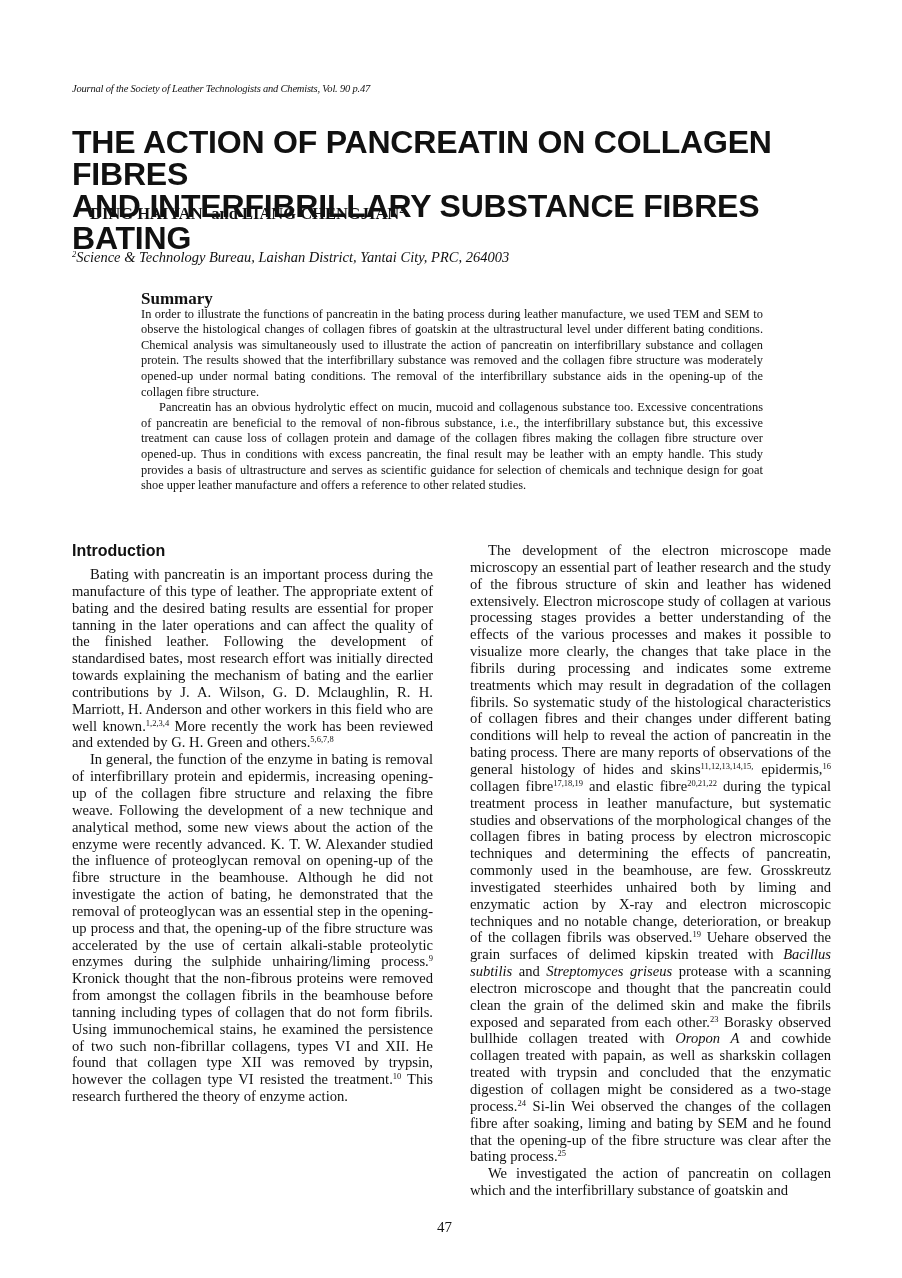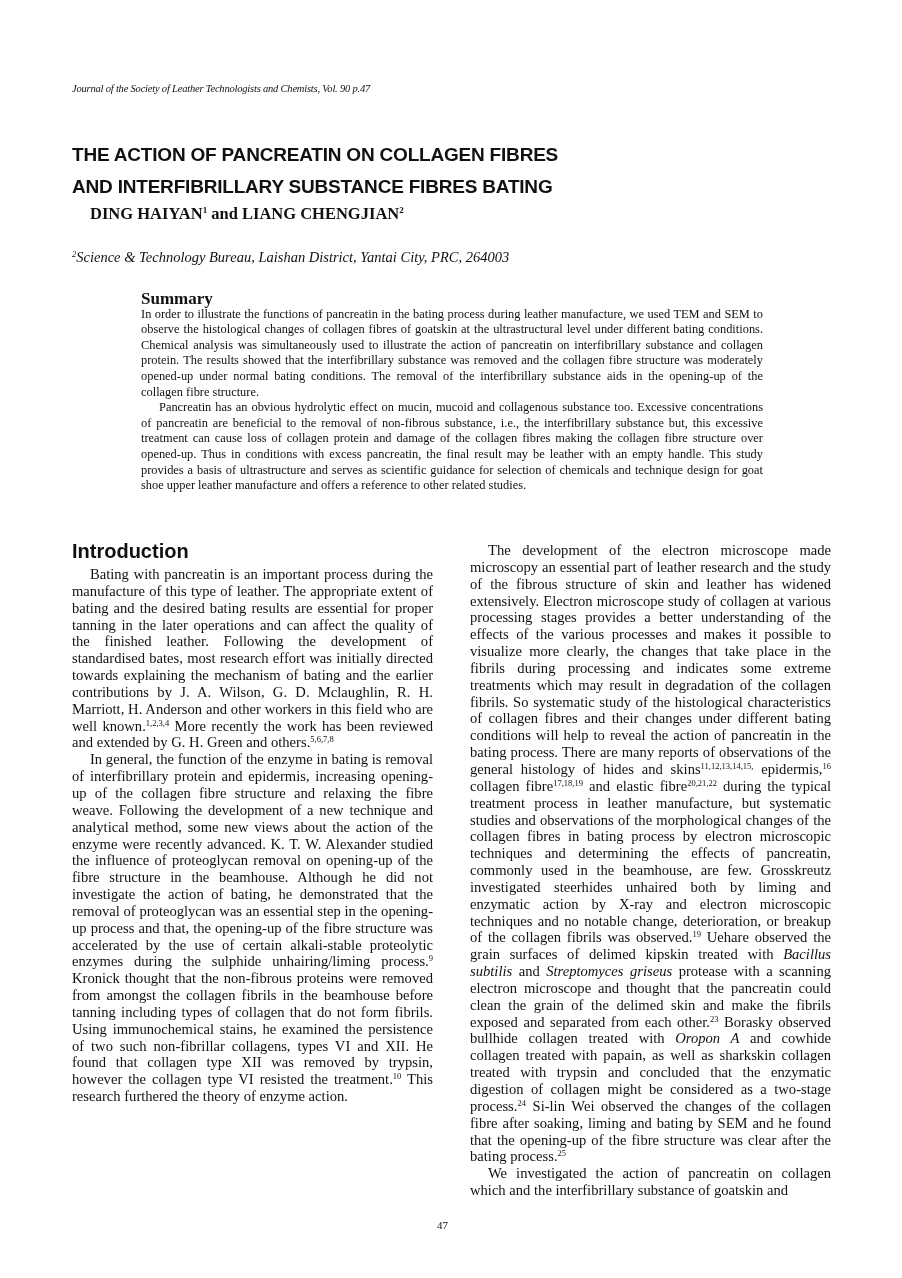--- a/index.html
+++ b/index.html
@@ -1,37 +1,37 @@
 <!DOCTYPE html>
 <html><head>
 <meta charset="utf-8">
 <style>
   html, body { margin: 0; padding: 0; background: #ffffff; }
   body { width: 902px; height: 1278px; position: relative; overflow: hidden; color: #111; }
   .page { position: absolute; left: 0; top: 0; width: 804px; height: 1278px; }
   .running-head { position: absolute; left: 72px; top: 83px; font-family: "Liberation Serif", serif; font-style: italic; font-size: 10.5px; letter-spacing: -0.2px; }
-  .title { position: absolute; left: 72px; top: 139px; width: 760px; font-family: "Liberation Sans", sans-serif; font-weight: bold; font-size: 19px; line-height: 32px; letter-spacing: -0.2px; }
+  .title { position: absolute; left: 72px; top: 126px; width: 760px; font-family: "Liberation Sans", sans-serif; font-weight: bold; font-size: 32px; line-height: 32px; letter-spacing: -0.2px; }
   .authors { position: absolute; left: 72px; top: 204px; font-family: Liberation Serif, serif; font-weight: bold; font-size: 16.5px; margin-left: 18px; }
   .authors sup { font-size: 9px; vertical-align: 6px; }
   .affil { position: absolute; left: 72px; font-family: "Liberation Serif", serif; font-style: italic; font-size: 14.5px; }
   .affil sup { font-size: 8.5px; vertical-align: 5px; }
   .affil1 { top: 228px; }
   .affil2 { top: 249px; }
   .summary { position: absolute; left: 141px; top: 291px; width: 622px; font-family: "Liberation Serif", serif; font-size: 12.4px; line-height: 15.6px; text-align: justify; }
   .summary-heading { font-weight: bold; font-size: 17px; }
   .summary p { margin: 0; }
   .summary p.indent { text-indent: 18px; }
   .col { position: absolute; width: 361px; font-family: "Liberation Serif", serif; font-size: 14.6px; line-height: 16.85px; text-align: justify; }
   .col-left { left: 72px; top: 542px; }
   .col-right { left: 470px; top: 542px; }
   .col p { margin: 0; text-indent: 18px; }
-  .section-heading { font-family: "Liberation Sans", sans-serif; font-weight: bold; font-size: 20px; line-height: 18px; margin: 0 0 6px 0; }
+  .section-heading { font-family: "Liberation Sans", sans-serif; font-weight: bold; font-size: 16px; line-height: 18px; margin: 0 0 6px 0; }
   .col sup { font-size: 8.5px; vertical-align: 5px; line-height: 0; }
   .col em { font-style: italic; }
-  .page-number { position: absolute; left: 437px; top: 1219px; font-family: "Liberation Serif", serif; font-size: 11px; }
+  .page-number { position: absolute; left: 437px; top: 1219px; font-family: "Liberation Serif", serif; font-size: 15px; }
 </style>
 </head>
 <body>
 
 <div class="page">
 
   <div class="running-head">Journal of the Society of Leather Technologists and Chemists, Vol. 90 p.47</div>
 
   <h1 class="title" style="margin:0;">
     <span>THE ACTION OF PANCREATIN ON COLLAGEN FIBRES</span><br>

